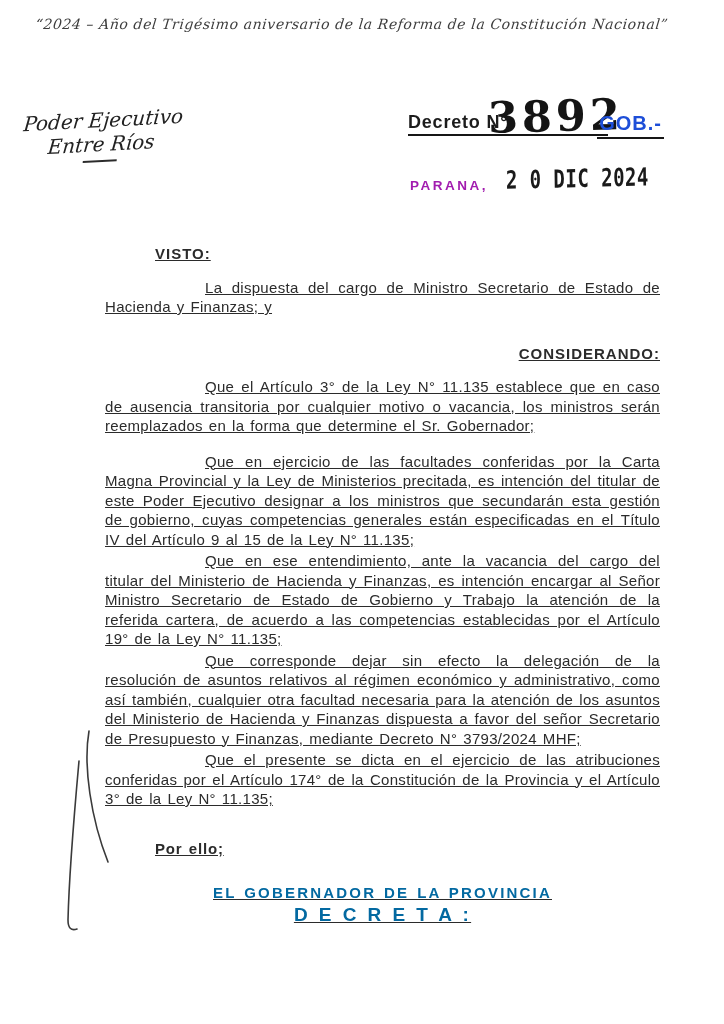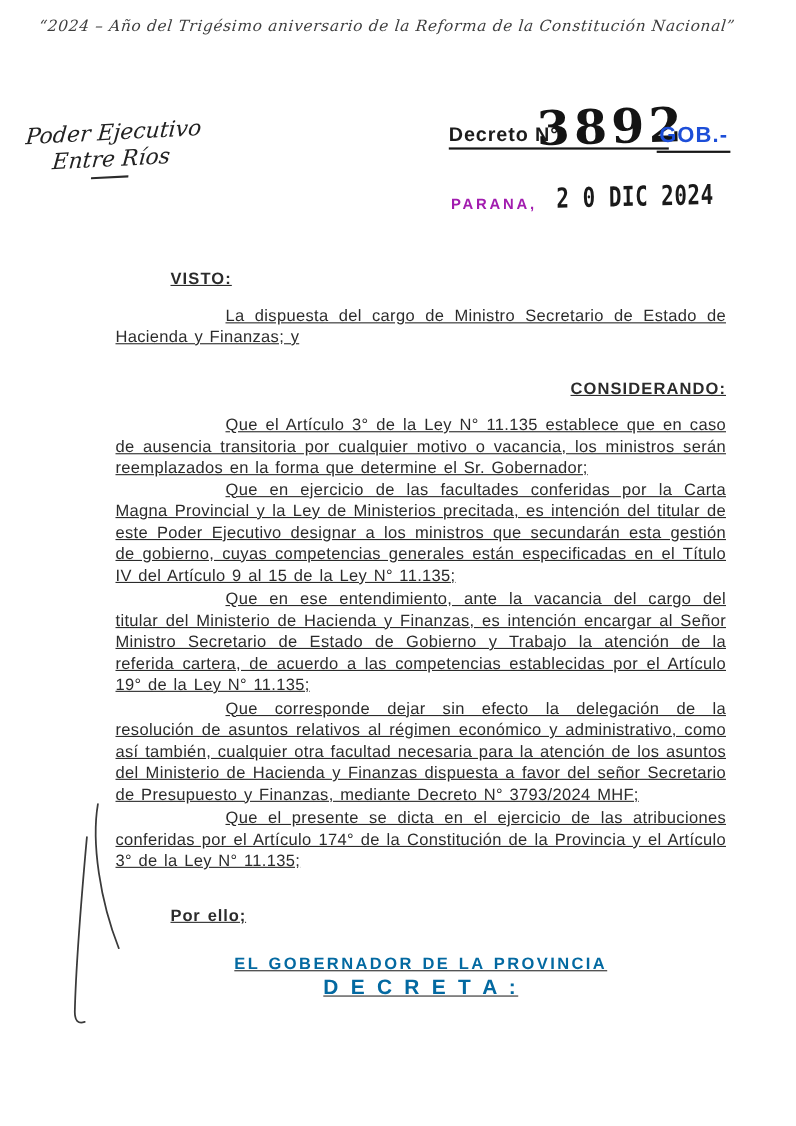--- a/index.html
+++ b/index.html
@@ -96,21 +96,21 @@
   }
   .sec-heading{
     font-weight:bold;letter-spacing:1px;
     margin:0 0 14px 50px;
   }
   .sec-heading.considerando{margin-top:0;text-align:right;}
   .para{
     margin:0;text-align:justify;text-indent:100px;
   }
   .para.visto-p{margin-bottom:27px;}
-  .para.c1{margin-bottom:0;}
+  .para.c1{margin-bottom:16px;}
   .para.c2{margin-bottom:2px;}
   .para.c3{margin-bottom:2px;}
   .para.c4{margin-bottom:2px;}
   .para.c5{margin-bottom:30px;}
   .por-ello{
     font-weight:bold;letter-spacing:0.8px;
     margin:0 0 24px 50px;
   }
   .decreta-block{
     text-align:center;font-weight:bold;color:#0369a1;

